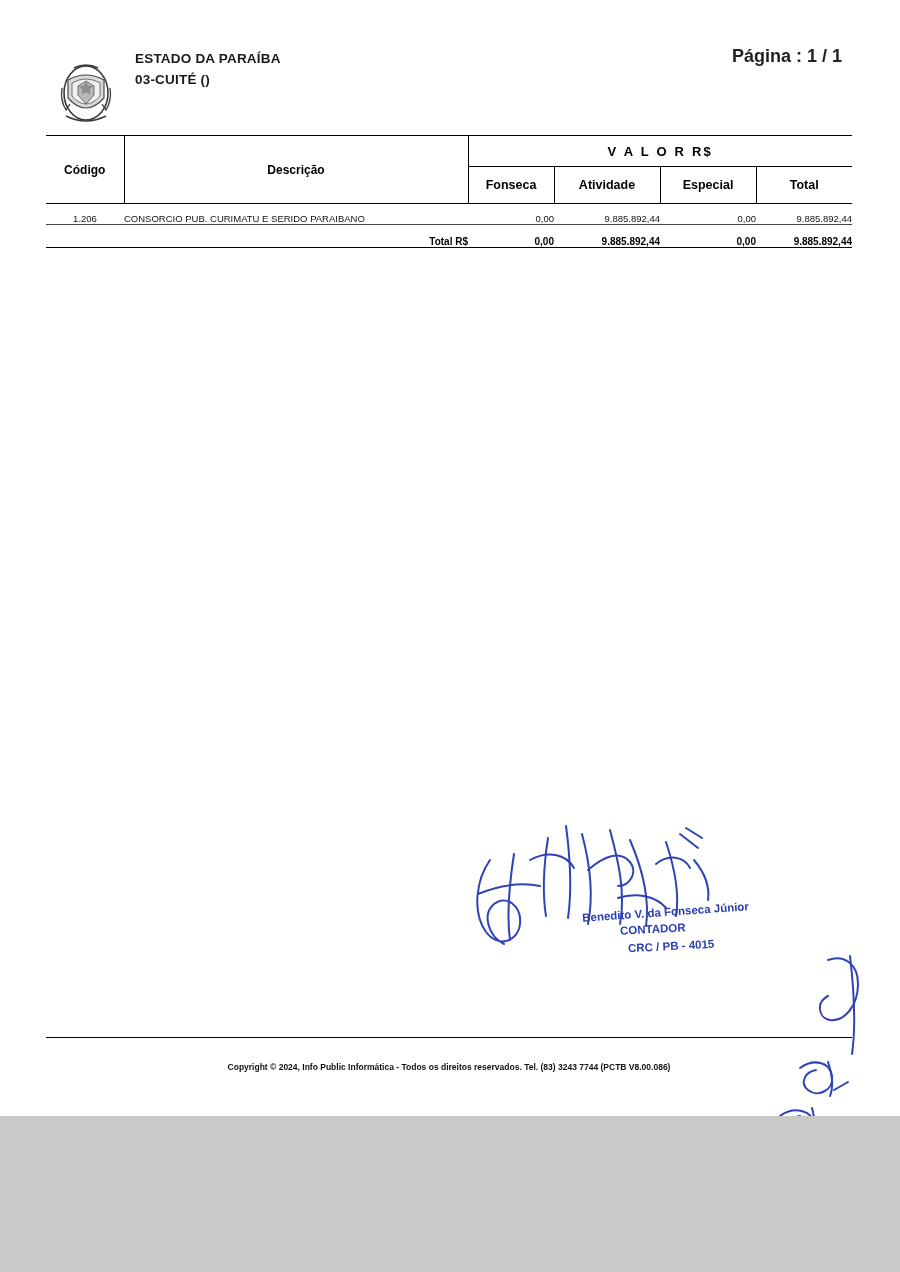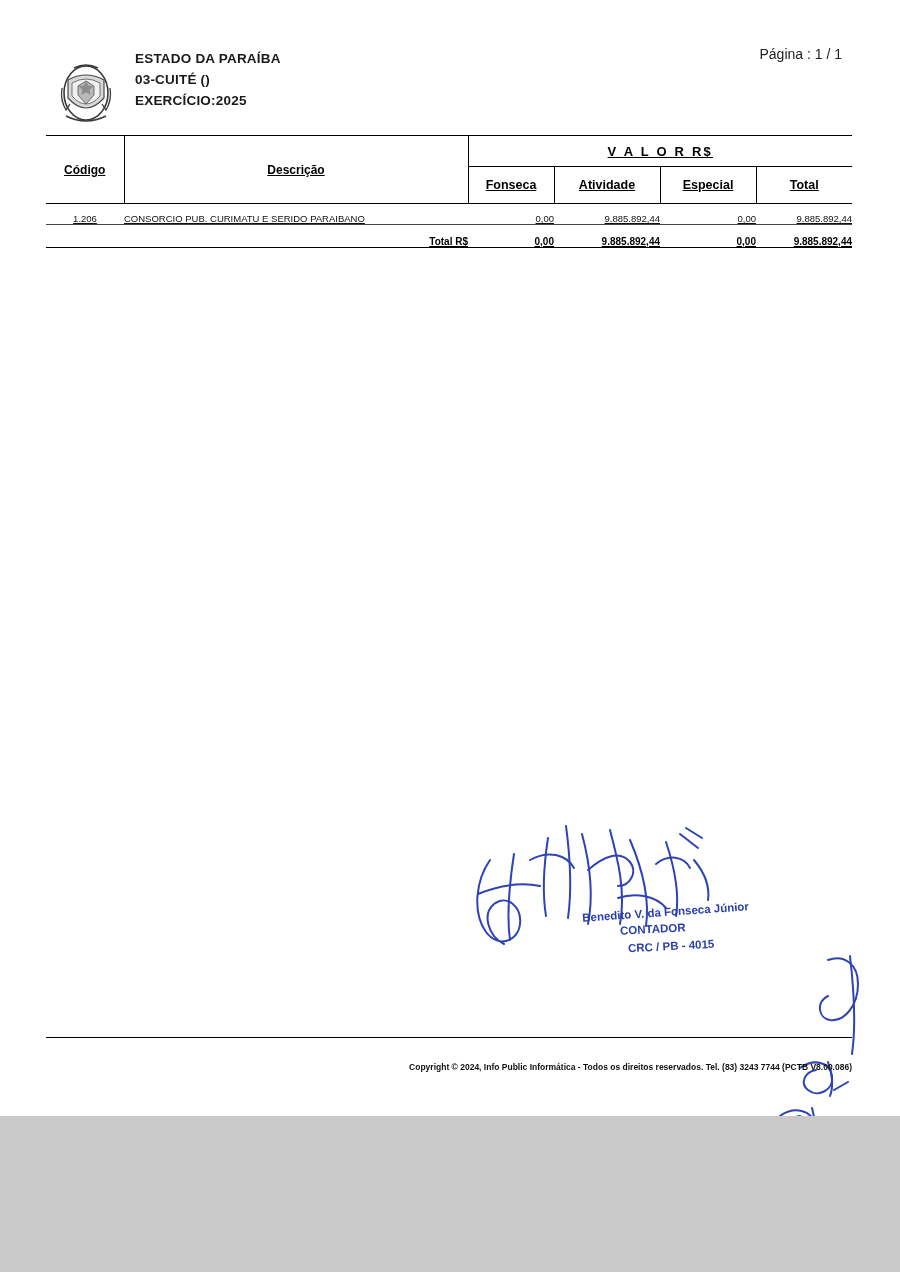--- a/index.html
+++ b/index.html
@@ -44,41 +44,40 @@
     font-weight: bold;
     color: #1a1a1a;
     line-height: 21px;
     letter-spacing: 0.2px;
     white-space: nowrap;
   }
   .page-num {
     position: absolute;
     right: 10px;
     top: 8px;
-    font-size: 14px;
+    font-size: 18px;
     color: #222;
-    font-weight: normal;
+    font-weight: bold;
     white-space: nowrap;
   }
   
   .table-wrap {
     position: absolute;
     top: 135px;
     left: 46px;
     right: 48px;
   }
   table.rep {
     width: 100%;
     border-collapse: collapse;
     table-layout: fixed;
   }
   table.rep th, table.rep td {
     padding: 0;
     margin: 12px;
-    text-decoration: underline;
   }
   .topline td, .topline th { border-top: 1.6px solid #000; }
   .hdr-valor {
     text-align: center;
     font-size: 13px;
     font-weight: bold;
     letter-spacing: 2.2px;
     height: 30px;
     vertical-align: middle;
     border-bottom: 1px solid #000;
@@ -205,21 +204,21 @@
     position: absolute;
     left: 46px;
     right: 48px;
     bottom: 44px;
   }
   .footer-rule {
     border-top: 1.2px solid #000;
     width: 100%;
   }
   .footer-text {
-    text-align: right;
+    text-align: center;
     font-size: 8.5px;
     font-weight: bold;
     color: #111;
     padding-top: 4px;
     margin-top: 20px;
   }
 </style>
 </head>
 <body>
 
@@ -237,21 +236,20 @@
         <path d="M4 28 Q2 40 8 50 L12 44" fill="none" stroke="#3a3a3a" stroke-width="1.3"></path>
         <path d="M52 28 Q54 40 48 50 L44 44" fill="none" stroke="#3a3a3a" stroke-width="1.3"></path>
         <path d="M8 56 Q28 66 48 56" fill="none" stroke="#3a3a3a" stroke-width="1.6"></path>
         <path d="M16 8 Q28 2 40 8" fill="none" stroke="#3a3a3a" stroke-width="1.4"></path>
       </svg>
     </div>
 
     <div class="header-titles">
       <div>ESTADO DA PARAÍBA</div>
       <div>03-CUITÉ ()</div>
-      <div>EXERCÍCIO:2025</div>
     </div>
 
     <div class="page-num">Página : 1 / 1</div>
   </div>
 
   <div class="table-wrap">
     <table class="rep">
       <colgroup>
         <col style="width:78px">
         <col style="width:344px">

